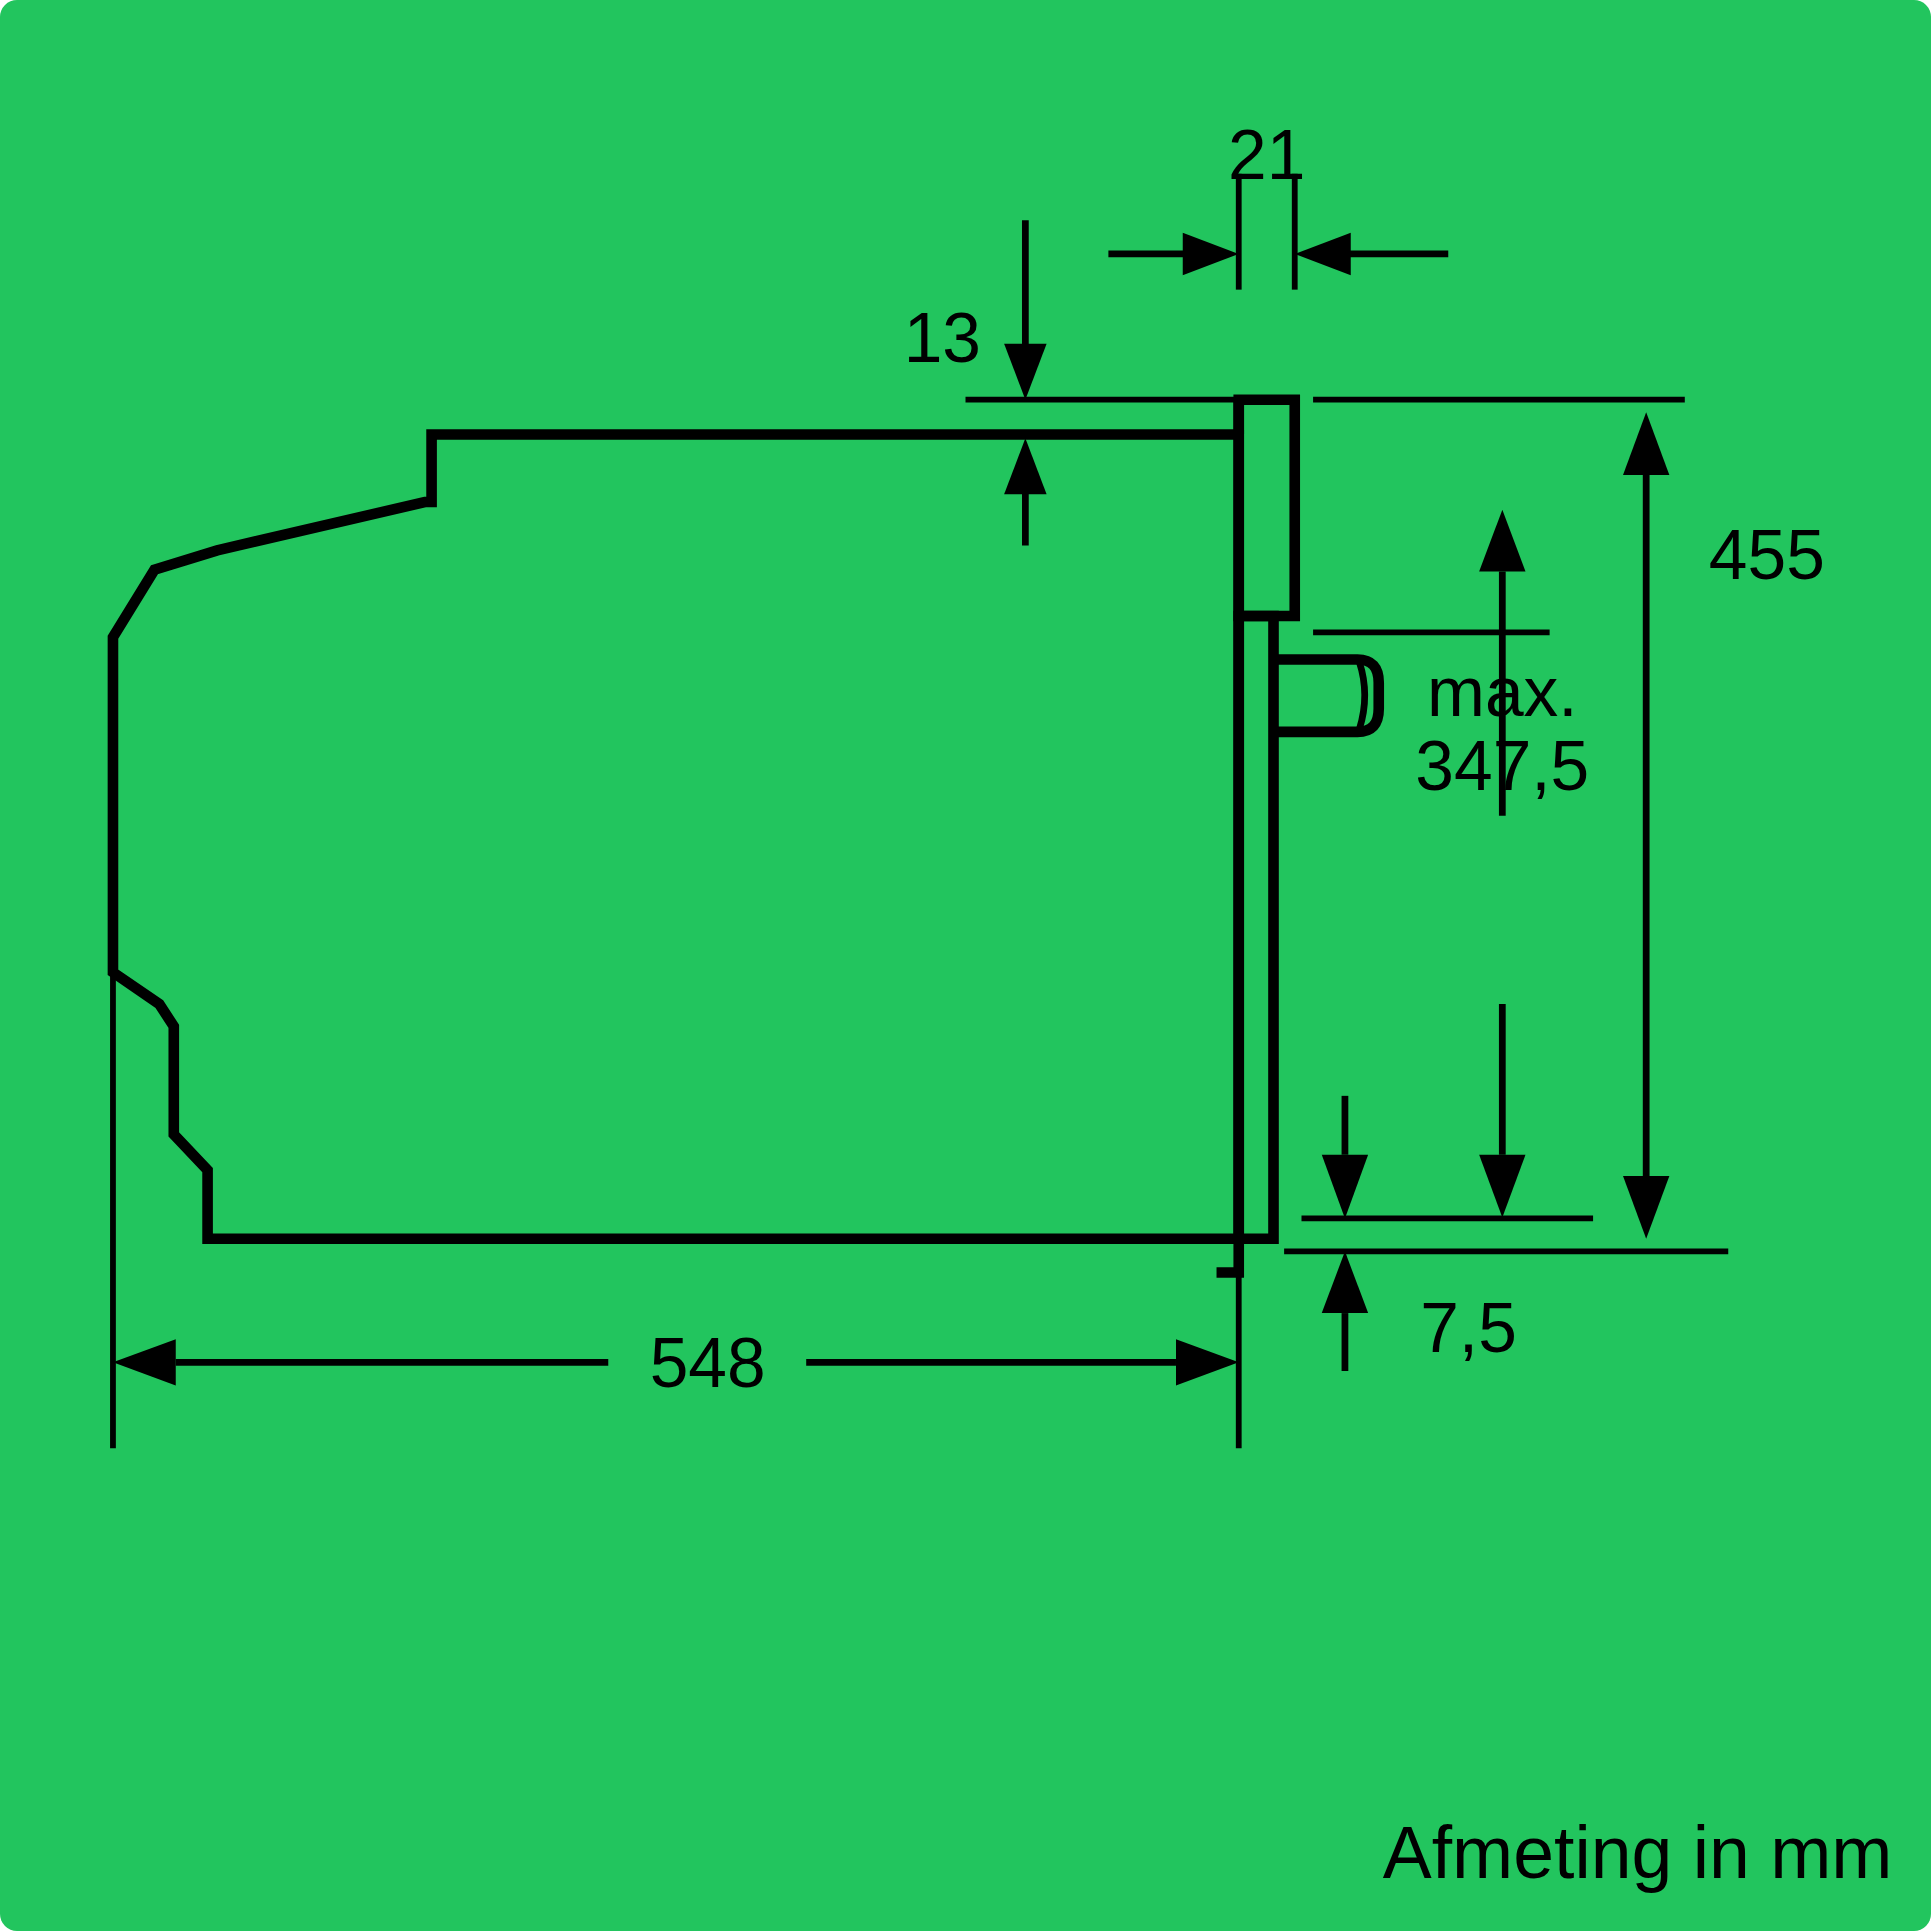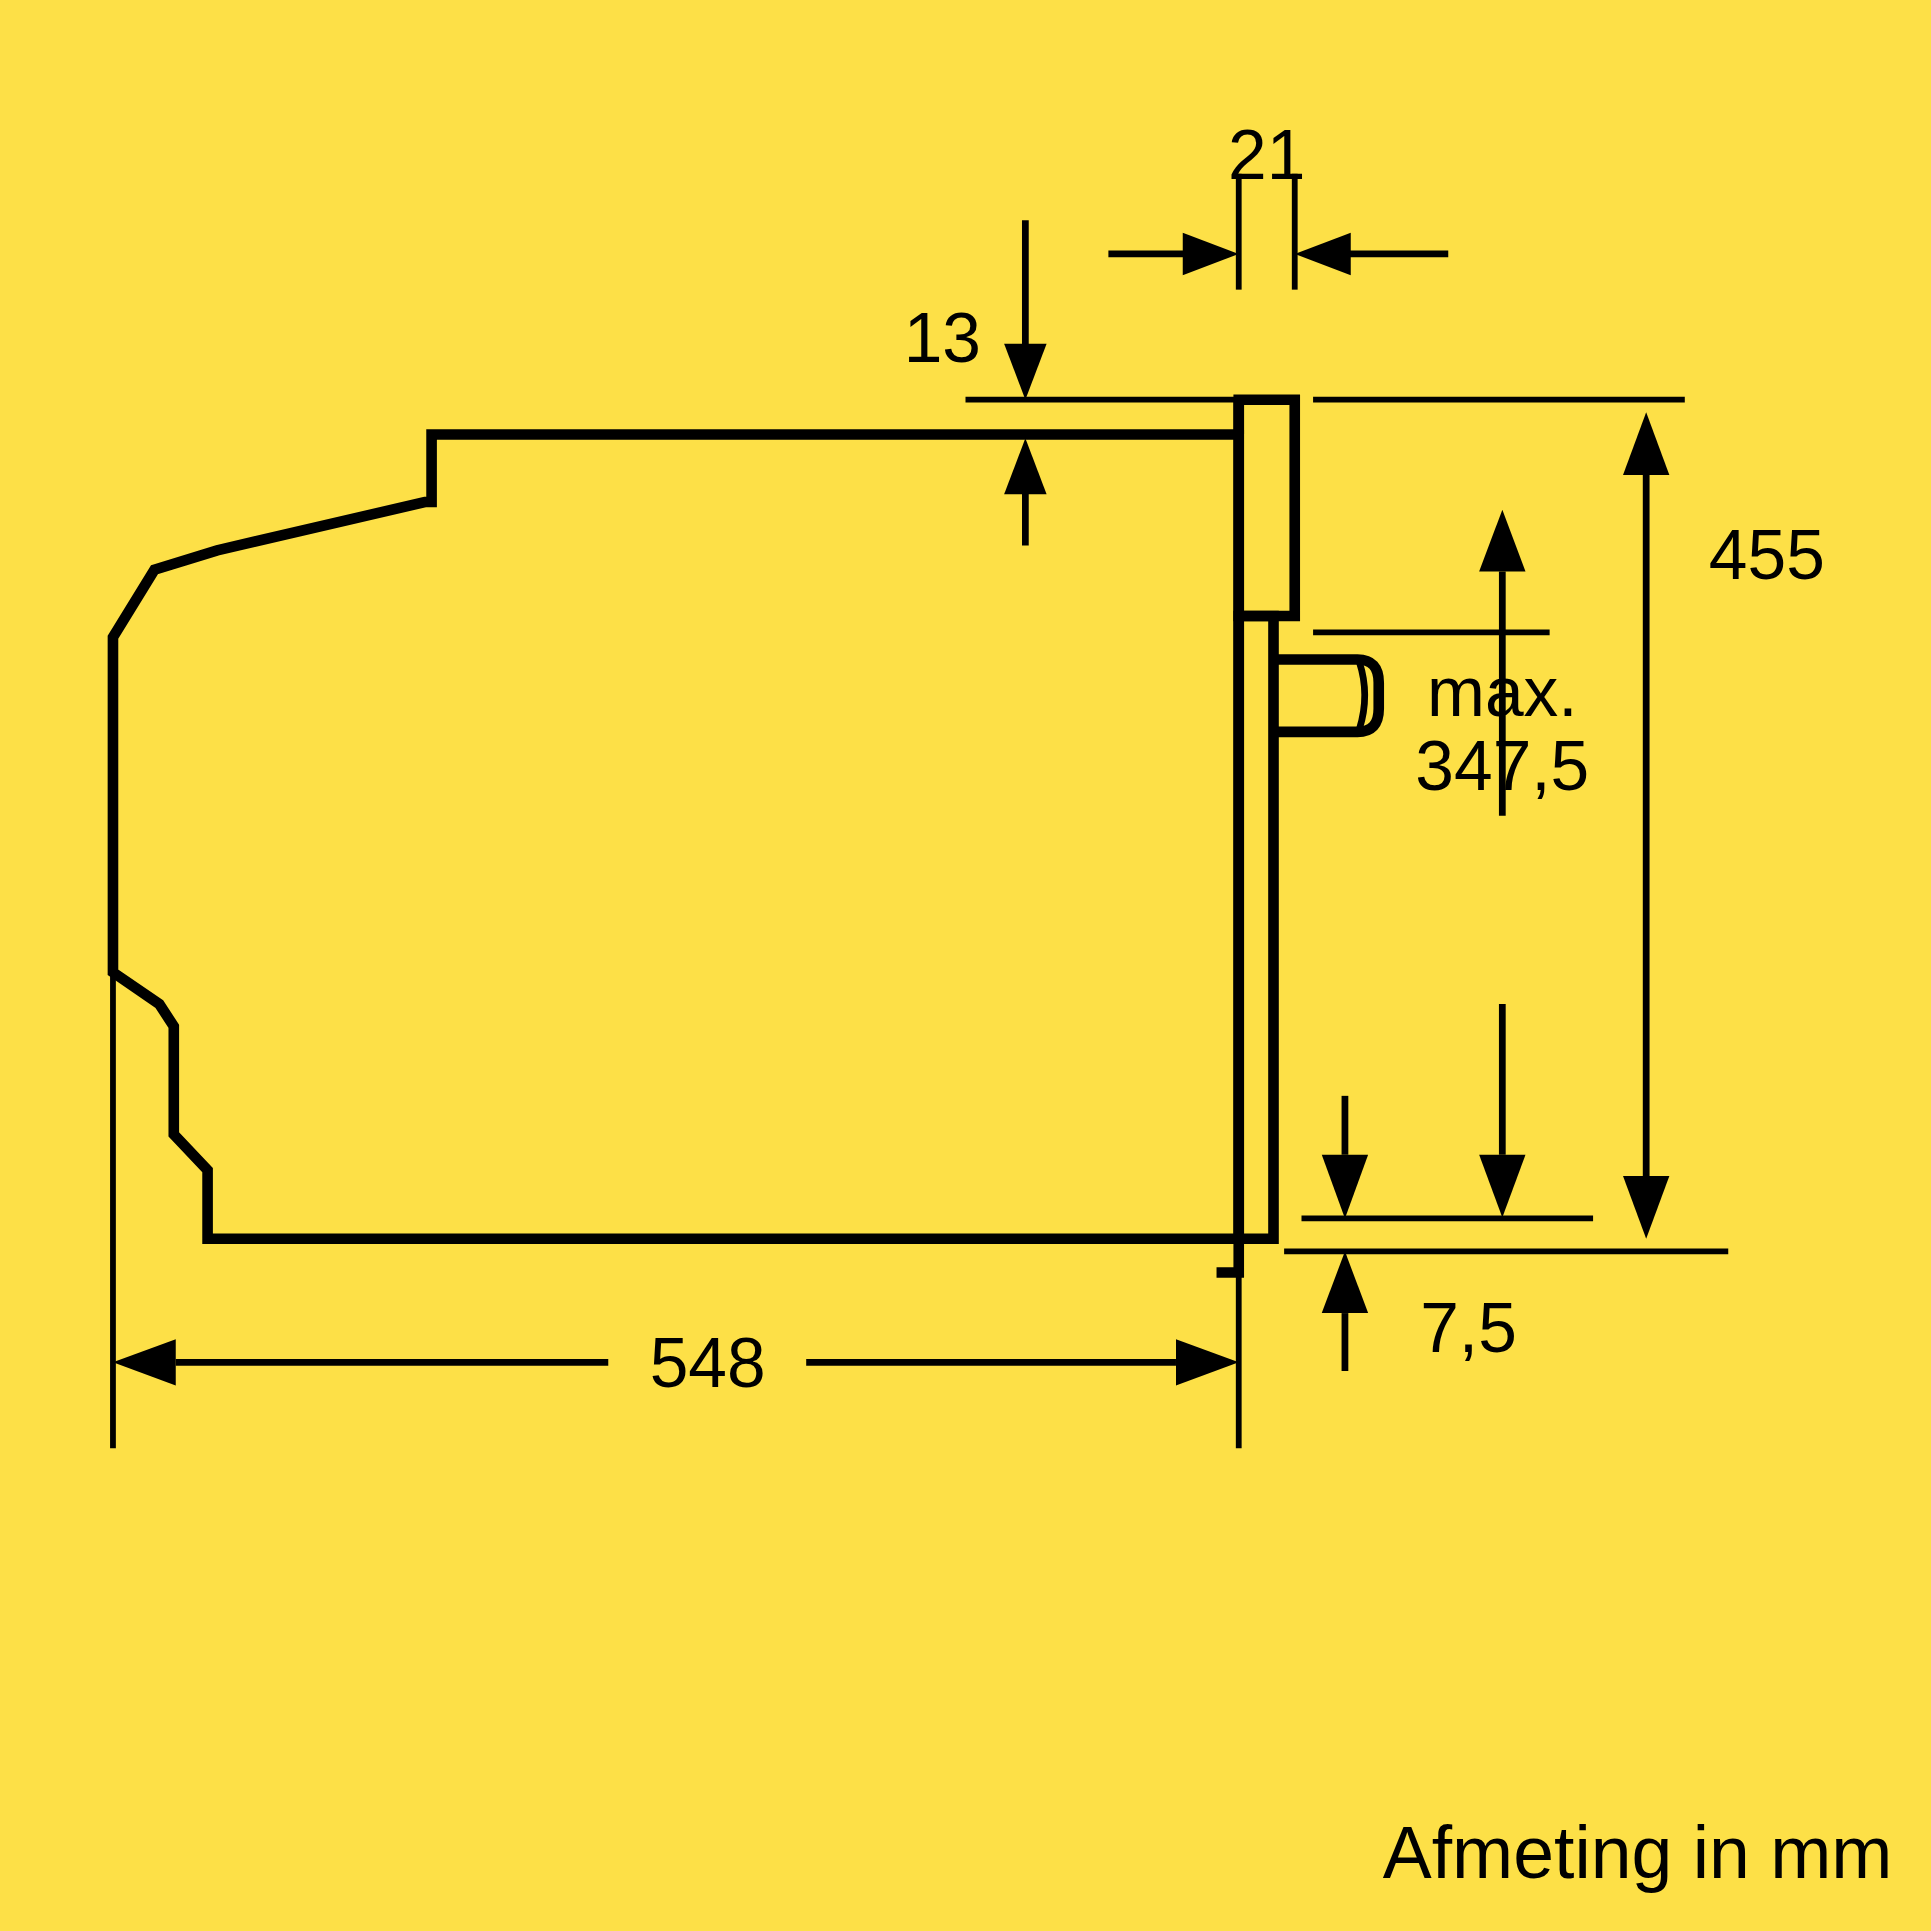--- a/index.html
+++ b/index.html
@@ -11,21 +11,22 @@
     width: 1931px;
     height: 1931px;
     font-family: "Liberation Sans", sans-serif;
     color: #000000;
     overflow: hidden;
   }
   #drawing-root {
     position: relative;
     width: 1931px;
     height: 1931px;
-    background: #fde047;
+    background: #22c55e;
+    border-radius: 17px;
   }
   svg#technical-drawing {
     display: block;
     width: 1931px;
     height: 1931px;
   }
   .outline {
     fill: none;
     stroke: #000000;
     stroke-width: 11;

